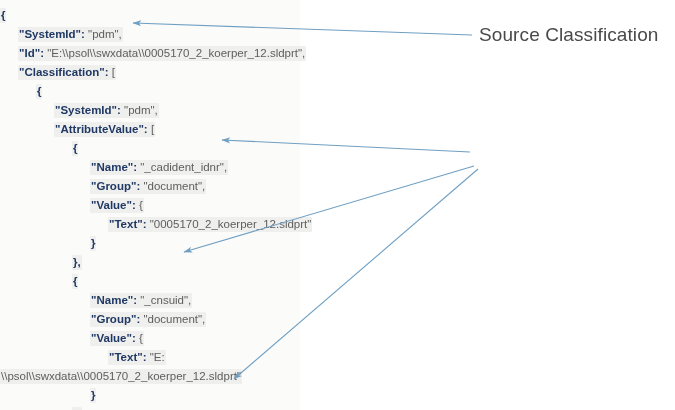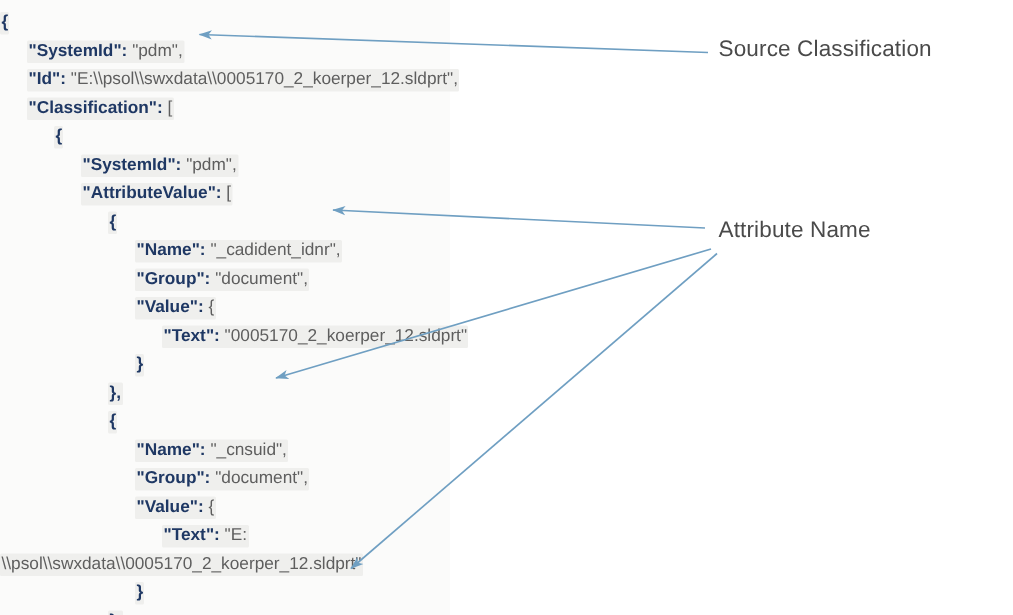--- a/index.html
+++ b/index.html
@@ -74,21 +74,21 @@
   .v {
     color: #5e5e5e;
     font-weight: normal;
     font-style: normal;
   }
 
   
   .annotation {
     position: absolute;
     font-family: "Liberation Sans", sans-serif;
-    font-size: 15px;
+    font-size: 19px;
     color: #4a4a4a;
     white-space: nowrap;
     letter-spacing: 0.1px;
   }
   #ann-source {
     left: 479px;
     top: 24px;
   }
   #ann-attribute {
     left: 479px;
@@ -123,15 +123,14 @@
     <g id="arrow-group" stroke="#6f9fc2" stroke-width="1.1" fill="none">
         <line x1="472" y1="35" x2="133" y2="23" marker-end="url(#ah)"></line>
         <line x1="470" y1="152" x2="222" y2="140" marker-end="url(#ah)"></line>
         <line x1="474" y1="166" x2="184" y2="252" marker-end="url(#ah)"></line>
         <line x1="478" y1="169" x2="234" y2="379" marker-end="url(#ah)"></line>
       </g>
   </svg>
 
   <div class="annotation" id="ann-source">Source Classification</div>
 
-  <div class="annotation" id="ann-attribute">Attribute Name</div>
 
 </div>
 
 </body></html>

